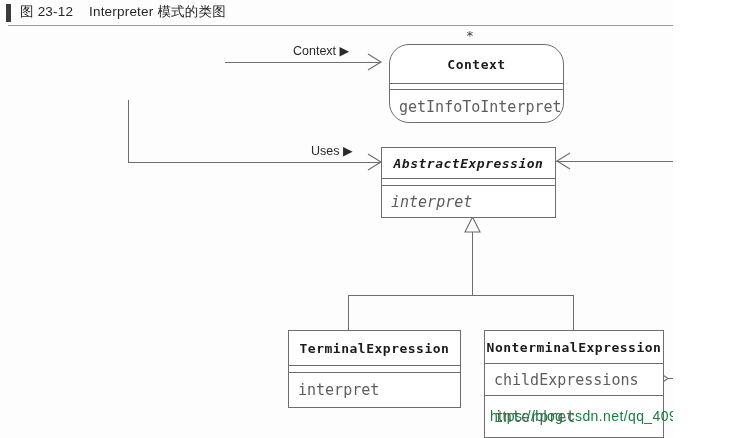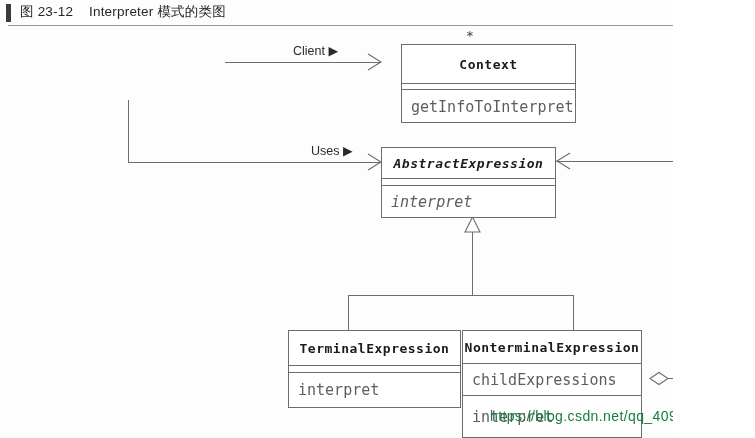--- a/index.html
+++ b/index.html
@@ -124,21 +124,21 @@
   <div id="caption-bar">
     <div id="caption-tick"></div>
     <div id="caption-text">图 23-12    Interpreter 模式的类图</div>
     <div id="caption-rule"></div>
   </div>
 
   <div class="hline" style="left:225px; top:62px; width:156px;"></div>
   <svg class="marker-svg" style="left:366px; top:52px; width:18px; height:20px;" viewBox="0 0 18 20">
     <path d="M2,2 L15,10 L2,18" fill="none" stroke="#6d6d6d" stroke-width="1.1"></path>
   </svg>
-  <div class="edge-label" style="left:293px; top:43px;">Client ▶</div>
+  <div class="edge-label" style="left:293px; top:43px;">Context ▶</div>
   <div class="multiplicity" style="left:466px; top:28px;">*</div>
 
   <div class="vline" style="left:128px; top:100px; height:62px;"></div>
   <div class="hline" style="left:128px; top:162px; width:253px;"></div>
   <svg class="marker-svg" style="left:366px; top:152px; width:18px; height:20px;" viewBox="0 0 18 20">
     <path d="M2,2 L15,10 L2,18" fill="none" stroke="#6d6d6d" stroke-width="1.1"></path>
   </svg>
   <div class="edge-label" style="left:311px; top:143px;">Uses ▶</div>
 
   <div class="vline" style="left:472px; top:232px; height:63px;"></div>
@@ -153,21 +153,21 @@
   <div class="vline" style="left:720px; top:161px; height:218px;"></div>
   <div class="hline" style="left:556px; top:161px; width:165px;"></div>
   <svg class="marker-svg" style="left:648px; top:370px; width:22px; height:17px;" viewBox="0 0 22 17">
     <path d="M2,8.5 L11,2.5 L20,8.5 L11,14.5 Z" fill="#ffffff" stroke="#6d6d6d" stroke-width="1.1"></path>
   </svg>
   <svg class="marker-svg" style="left:553px; top:151px; width:20px; height:20px;" viewBox="0 0 20 20">
     <path d="M17,2 L4,10 L17,18" fill="none" stroke="#6d6d6d" stroke-width="1.1"></path>
   </svg>
 
 
-  <div class="uml-box" style="left:401px; top:44px; width:175px; height:79px;">
+  <div class="uml-box" style="left:389px; top:44px; width:175px; height:79px;border-radius:20px;">
     <div class="uml-title" style="height:38px;">Context</div>
     <div class="uml-sep"></div>
     <div class="uml-row blank" style="height:5px;"></div>
     <div class="uml-sep"></div>
     <div class="uml-row" style="height:33px;">getInfoToInterpret</div>
   </div>
 
   <div class="uml-box" style="left:381px; top:147px; width:175px; height:71px;">
     <div class="uml-title abstract" style="height:30px;">AbstractExpression</div>
     <div class="uml-sep"></div>
@@ -177,21 +177,21 @@
   </div>
 
   <div class="uml-box" style="left:288px; top:330px; width:173px; height:78px;text-align:center;">
     <div class="uml-title" style="height:34px;">TerminalExpression</div>
     <div class="uml-sep"></div>
     <div class="uml-row blank" style="height:6px;"></div>
     <div class="uml-sep"></div>
     <div class="uml-row" style="height:34px;">interpret</div>
   </div>
 
-  <div class="uml-box" style="left:462px; top:330px; width:180px; height:108px;text-align:right;">
+  <div class="uml-box" style="left:484px; top:330px; width:180px; height:108px;text-align:right;">
     <div class="uml-title" style="height:32px;">NonterminalExpression</div>
     <div class="uml-sep"></div>
     <div class="uml-row" style="height:31px;">childExpressions</div>
     <div class="uml-sep"></div>
     <div class="uml-row" style="height:42px;">interpret</div>
   </div>
 
   <div id="watermark">https://blog.csdn.net/qq_40995335</div>
 
 </div>

